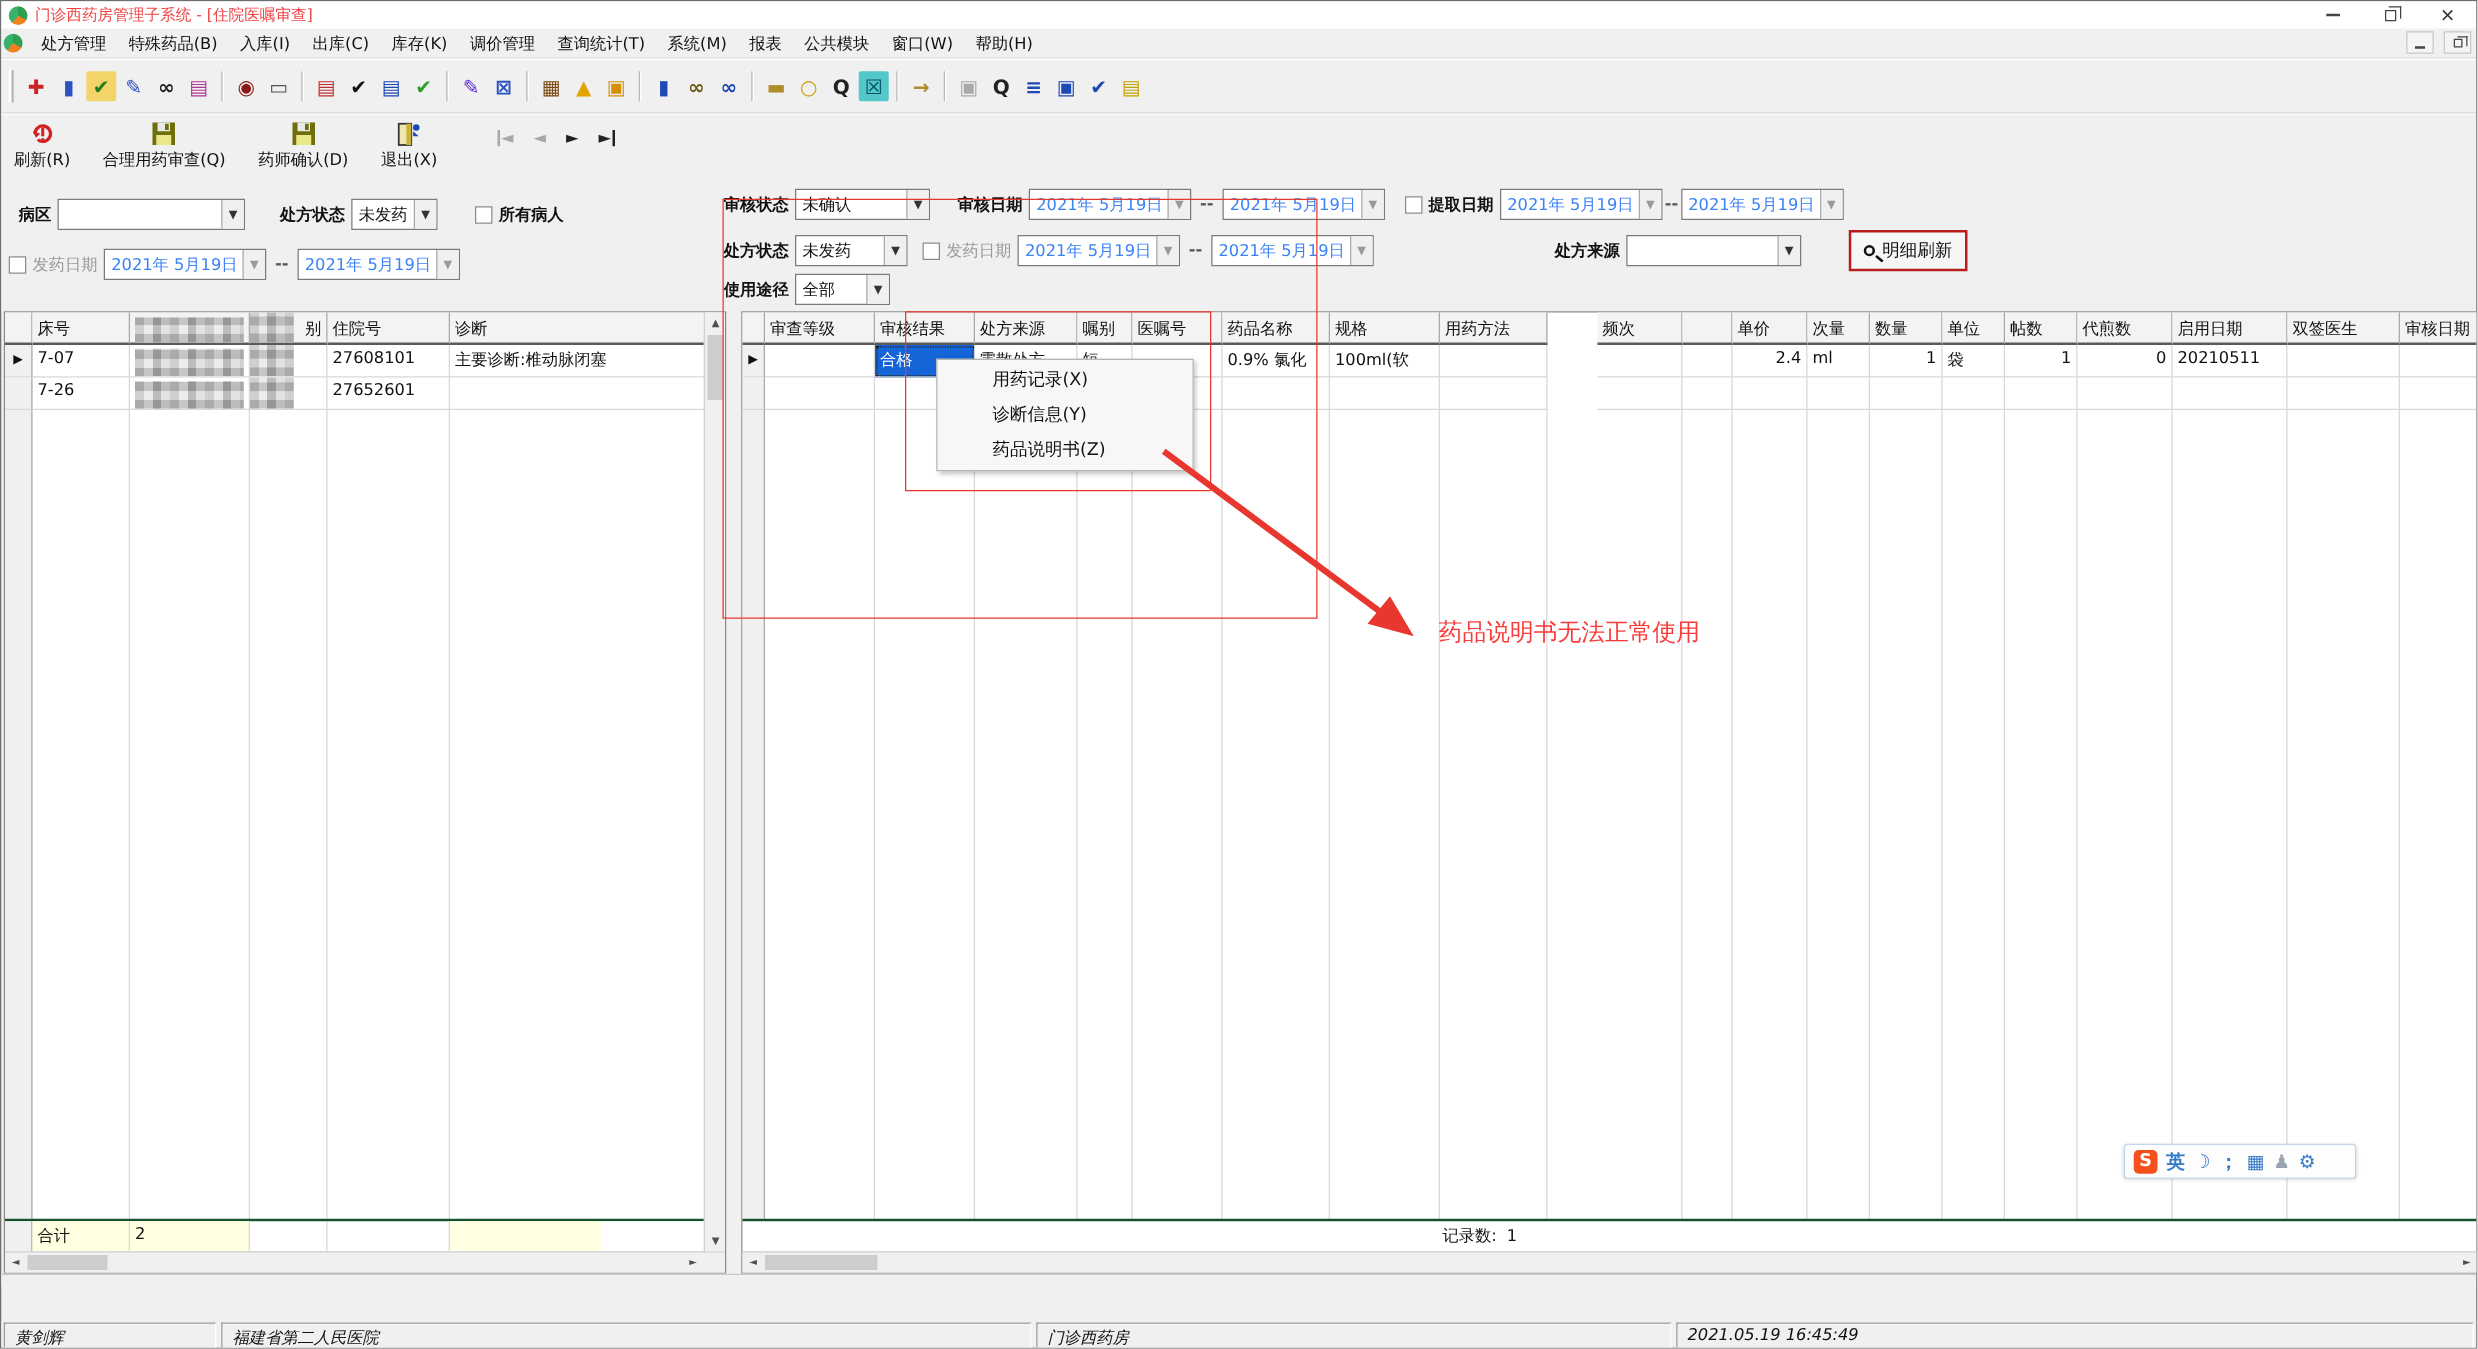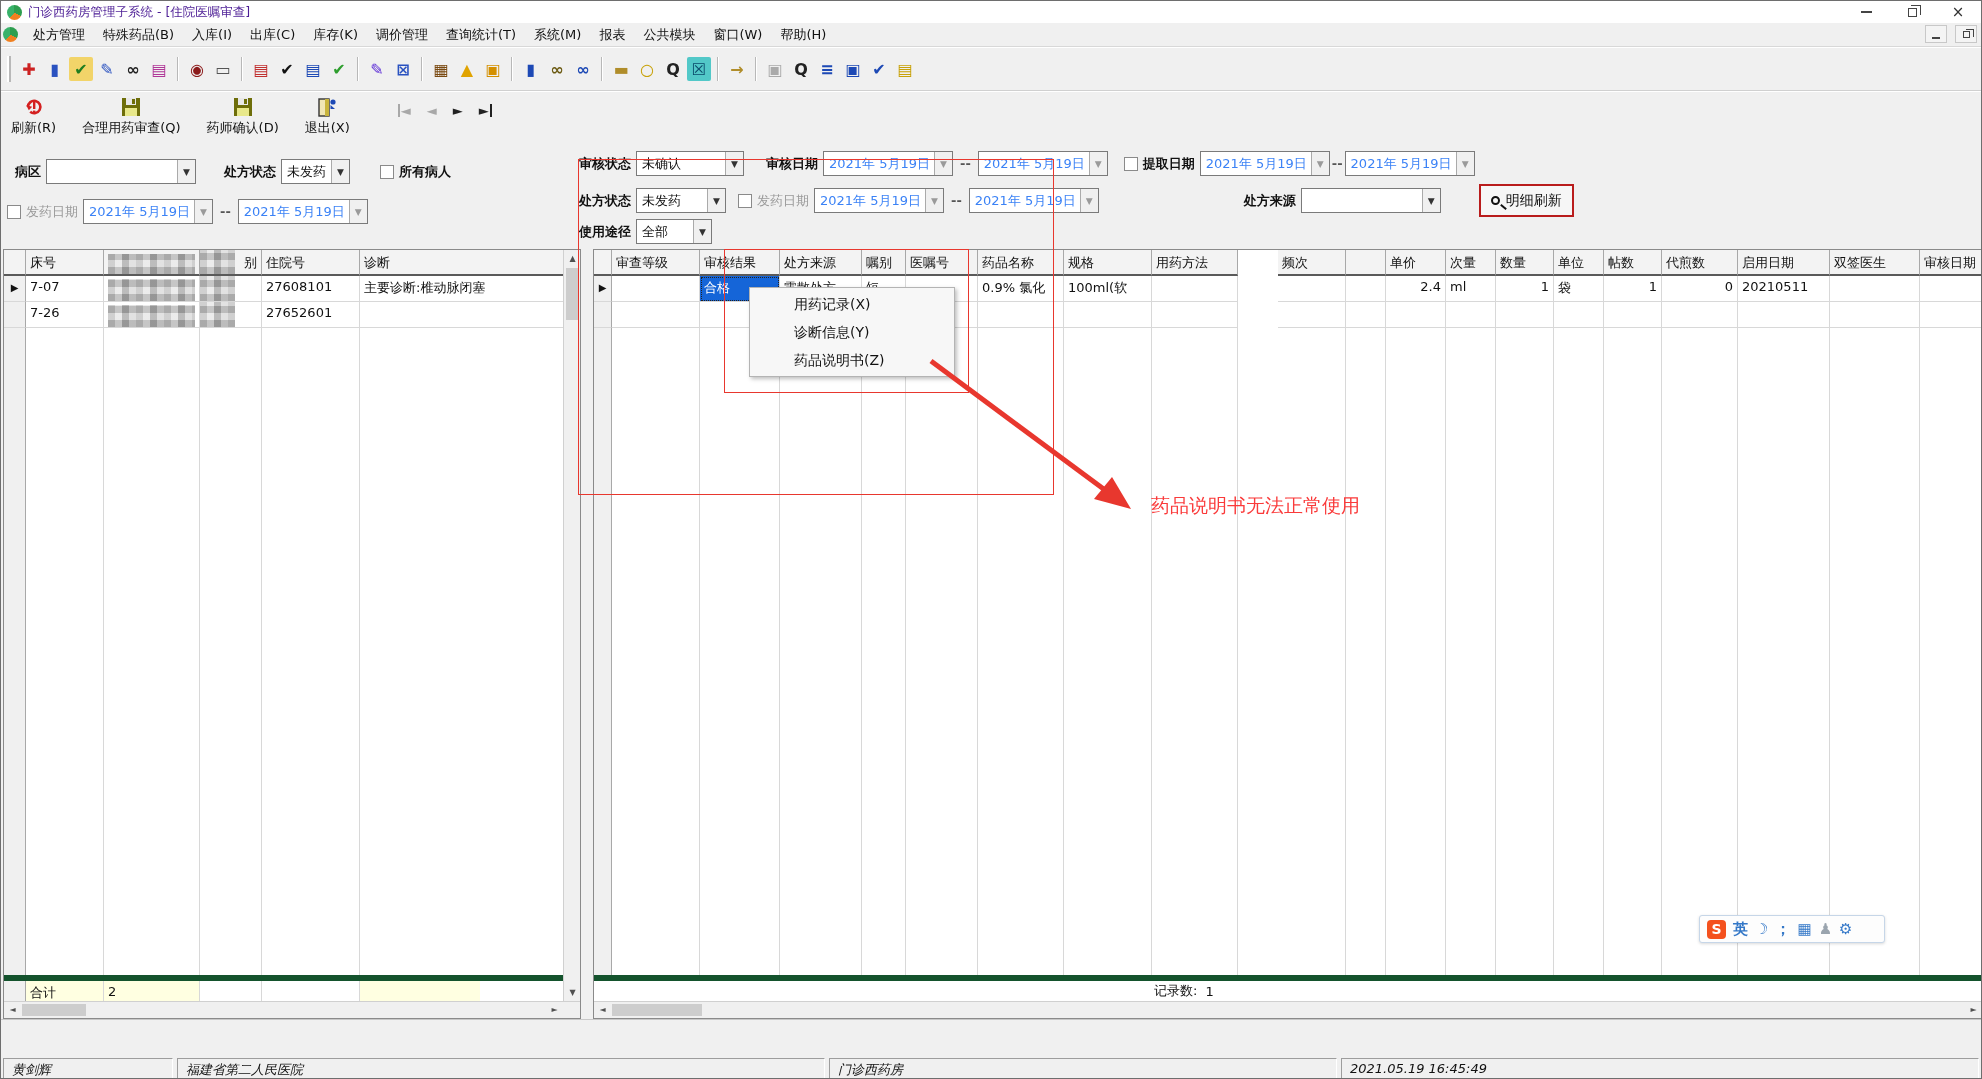--- a/index.html
+++ b/index.html
@@ -3,21 +3,21 @@
 <meta charset="utf-8">
 <style>
   * { margin:0; padding:0; box-sizing:border-box; }
   html,body { width:1982px; height:1079px; overflow:hidden; }
   body { font-family:"DejaVu Sans","Liberation Sans",sans-serif; font-size:13px; color:#111; background:#f0f0f0; }
   #root { position:relative; width:1982px; height:1079px; background:#f0f0f0; border:1px solid #6e6e6e; overflow:hidden; }
 
   
   .titlebar { position:absolute; left:0; top:0; width:100%; height:22px; background:#ffffff; display:flex; align-items:center; padding-left:6px; }
   .appicon { width:15px; height:15px; border-radius:50%; background:conic-gradient(#2e9e4f 0 120deg,#f08020 120deg 220deg,#38b26a 220deg 360deg); margin-right:6px; flex:0 0 auto; }
-  .titletext { font-size:12.5px; color:#4c1d95; }
+  .titletext { font-size:12.5px; color:#ef4444; }
   .wincontrols { position:absolute; right:0; top:0; height:22px; display:flex; }
   .winbtn { width:46px; height:22px; display:flex; align-items:center; justify-content:center; color:#333; }
   .glyph-min { width:11px; height:2px; background:#444; }
   .glyph-restore { width:9px; height:9px; border:1px solid #444; position:relative; background:#fff; }
   .glyph-restore::before { content:""; position:absolute; left:2px; top:-4px; width:9px; height:9px; border:1px solid #444; border-bottom:none; border-left:none; }
   .glyph-close { font-size:15px; line-height:1; color:#333; }
 
   
   .menubar { position:absolute; left:0; top:22px; width:100%; height:24px; background:#f0f0f0; display:flex; align-items:center; border-bottom:1px solid #d8d8d8; }
   .menubar .appicon { margin-left:2px; }
@@ -64,21 +64,21 @@
   .panel { position:absolute; top:248px; background:#fff; border:1px solid #8a8a8a; display:flex; flex-direction:column; }
   .panel-left  { left:2px;  width:578px; height:770px; }
   .panel-right { left:592px; width:1390px; height:770px; }
   .trow { display:flex; flex:0 0 auto; height:26px; align-items:stretch; }
   .tcell { border-right:1px solid #d8d8d8; padding:3px 4px 0 4px; overflow:hidden; white-space:nowrap; flex:0 0 auto; }
   .thead .tcell { background:#f3f3f3; border-right:1px solid #a8a8a8; border-bottom:2px solid #5a5a5a; padding-top:4px; }
   .rowline .tcell { border-bottom:1px solid #d8d8d8; }
   .marker { background:#f0f0f0; border-right:1px solid #a8a8a8 !important; font-size:10px; padding-top:6px; color:#111; text-align:center; }
   .filler { flex:1 1 auto; display:flex; align-items:stretch; }
   .filler .tcell { border-bottom:none; height:auto; }
-  .tfoot { border-top:6px solid #14532d; }
+  .tfoot { border-top:2px solid #14532d; }
   .tfoot .tcell { border-bottom:none; }
   .yel { background:#ffffe1; }
   .num { text-align:right; }
   .selcell { background:#1565d8; color:#fff; outline:1px dotted #222; outline-offset:-2px; }
 
   
   .lc0{width:22px;} .lc1{width:78px;} .lc2{width:96px;} .lc3{width:62px;} .lc4{width:98px;} .lc5{flex:1 1 auto !important;}
   
   .rc0{width:18px;} .rc1{width:88px;} .rc2{width:80px;} .rc3{width:82px;} .rc4{width:44px;} .rc5{width:72px;}
   .rc6{width:86px;} .rc7{width:88px;} .rc8{width:86px;} .rc9{width:68px;margin-left:40px;} .rc10{width:40px;} .rc11{width:60px;}

